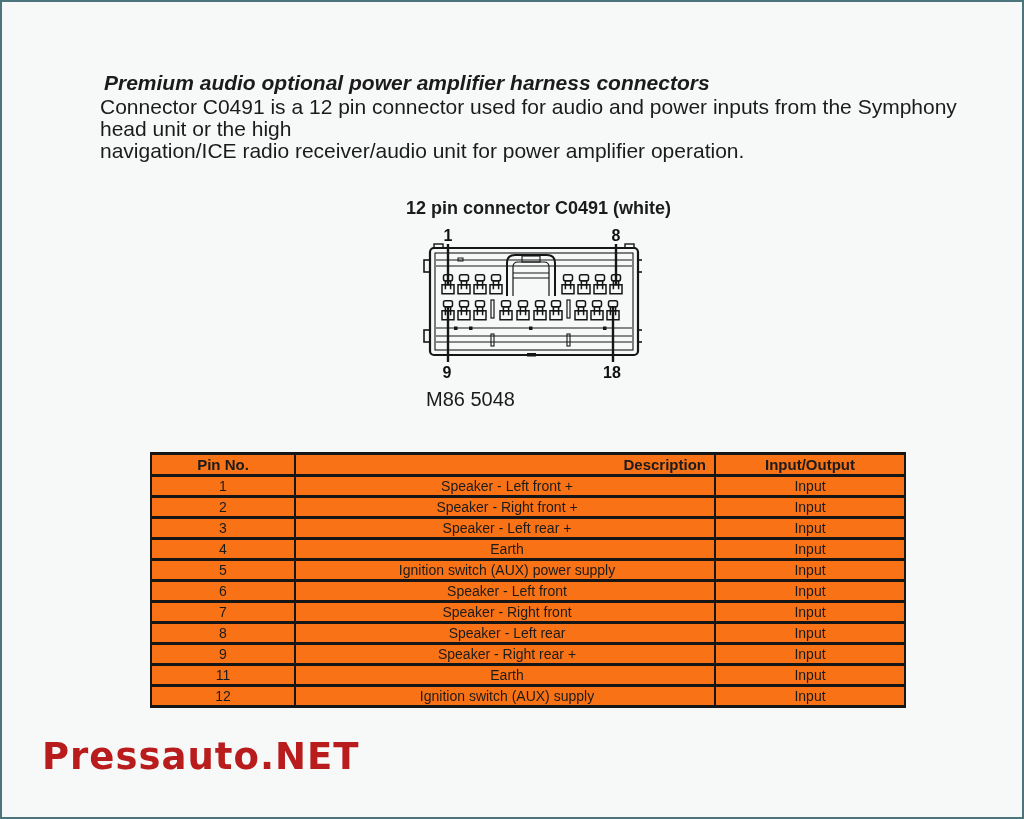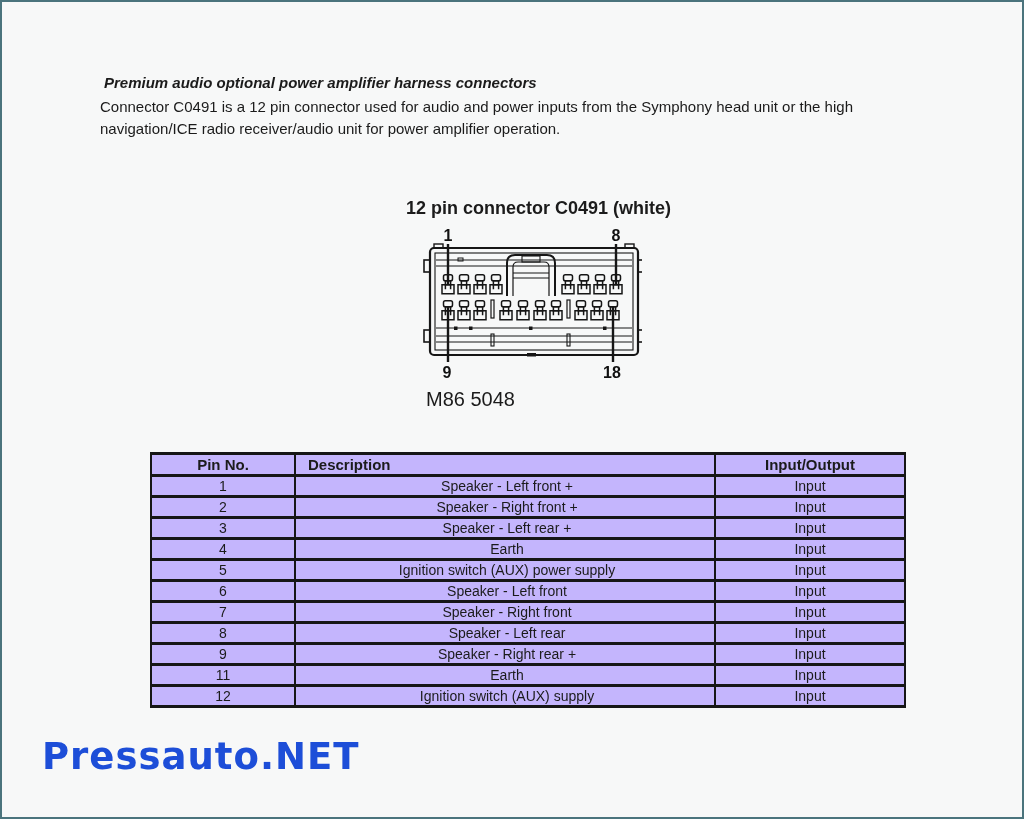--- a/index.html
+++ b/index.html
@@ -13,21 +13,21 @@
     width:1024px;height:819px;
     box-sizing:border-box;
     background:#f7f8f8;
     border:2px solid #4b747d;
     overflow:hidden;
     color:#1b1b1b;
   }
   
   .header-block{
     position:absolute;left:98px;top:70px;width:860px;
-    font-size:15px;line-height:22px;
+    font-size:21px;line-height:22px;
   }
   .header-title{
     font-weight:bold;font-style:italic;
     padding-left:4px;
     margin-bottom:2px;
   }
   .header-body{white-space:pre-line;}
   
   .figure-title{
     position:absolute;left:404px;top:196px;
@@ -58,26 +58,26 @@
   .pin-table col.c-pin{width:144px;}
   .pin-table col.c-desc{width:420px;}
   .pin-table col.c-io{width:190px;}
   .pin-table th,.pin-table td{
     border:2px solid #161616;
     border-top-width:3px;border-bottom-width:3px;
     height:16px;
     padding:1px 8px;
     text-align:center;
     vertical-align:middle;
-    background:#c4b5fd;
+    background:#f97316;
     overflow:hidden;white-space:nowrap;margin-left:32px;
   }
   .pin-table th{font-size:15px;font-weight:bold;}
   .pin-table td.desc,.pin-table th.desc-h{text-align:center;padding-left:12px;}
-  .pin-table th.desc-h{text-align:left;}
+  .pin-table th.desc-h{text-align:right;}
   
   .watermark{
     position:absolute;left:40px;top:733px;
     font-family:"DejaVu Sans",sans-serif;
     font-size:37px;font-weight:bold;
     letter-spacing:1px;
   }
 </style>
 </head>
 <body>
@@ -239,15 +239,15 @@
     </tr>
 
     <tr>
       <td>12</td>
       <td class="desc">Ignition switch (AUX) supply</td>
       <td>Input</td>
     </tr>
   </tbody>
   </table>
 
-  <div class="watermark" style="color: #1d4ed8;">Pressauto.NET</div>
+  <div class="watermark" style="color: #b91c1c;">Pressauto.NET</div>
 
 </div>
 
 </body></html>

